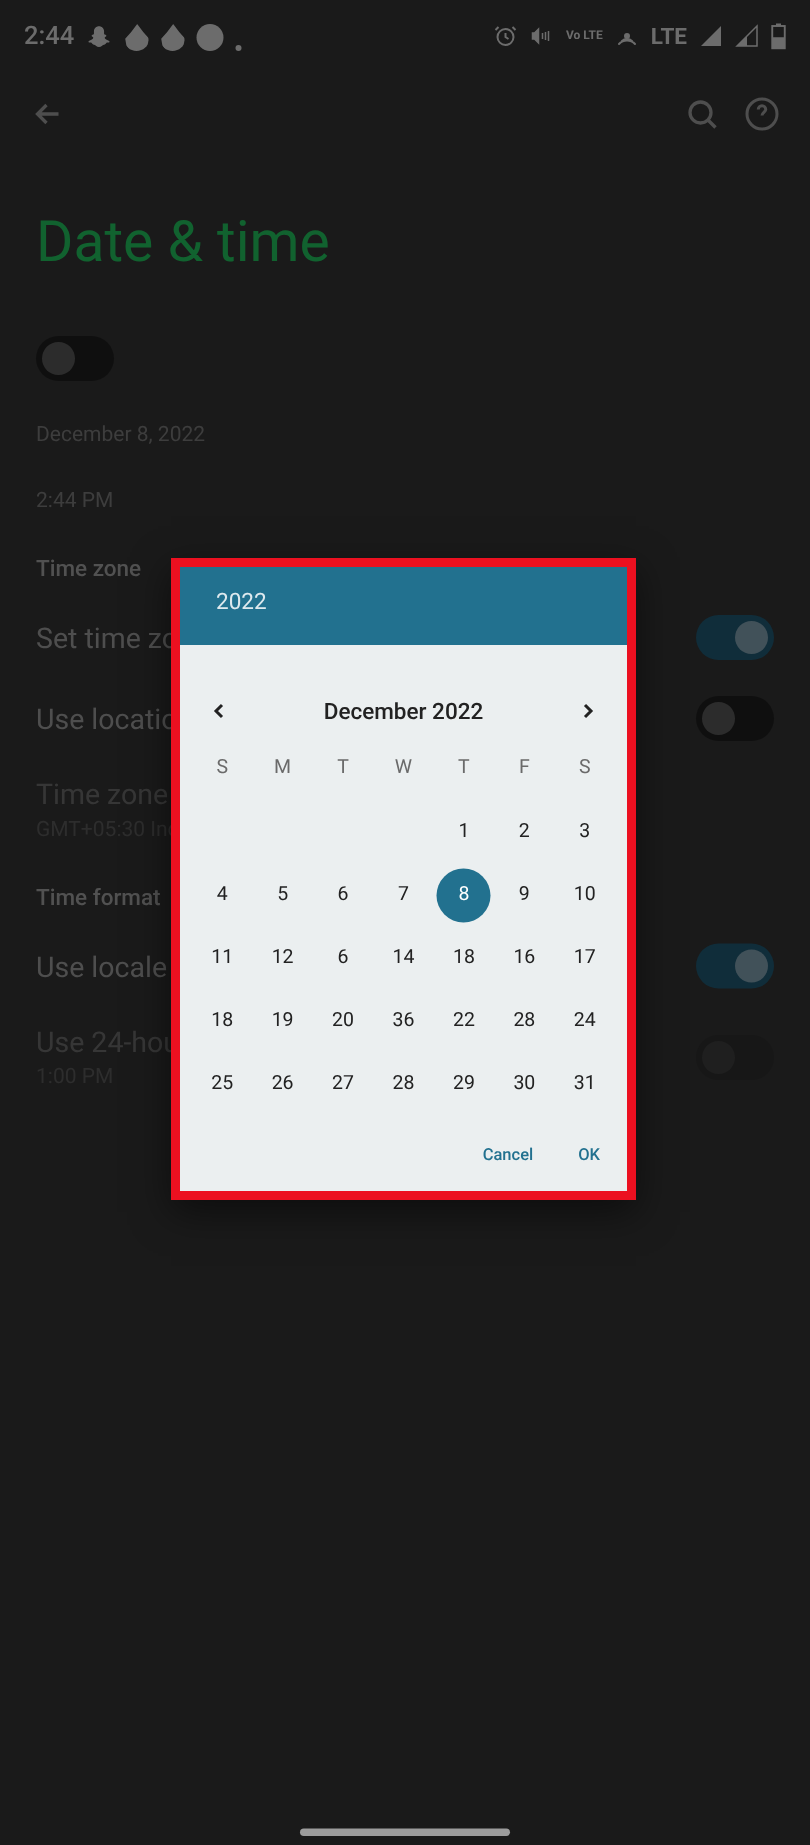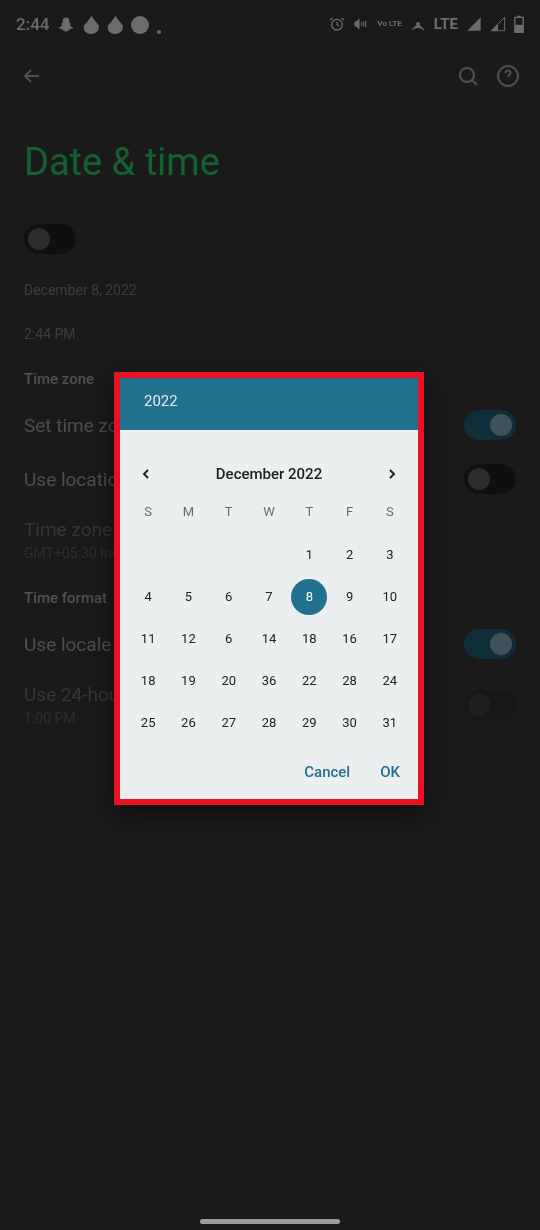--- a/index.html
+++ b/index.html
@@ -118,21 +118,21 @@
       background: #22718f;
       color: #fff;
     }
     .dialog-actions {
       display: flex; justify-content: flex-end;
       padding: 14px 18px 18px;
       gap: 30px;
     }
     .dialog-btn {
       color: #22718f;
-      font-size: 15px;
+      font-size: 11px;
       font-weight: 500;
     }
     .nav-bar {
       position: absolute;
       bottom: 6px;
       left: 50%;
       transform: translateX(-50%);
       width: 140px; height: 5px;
       border-radius: 3px;
       background: #9c9c9c;

